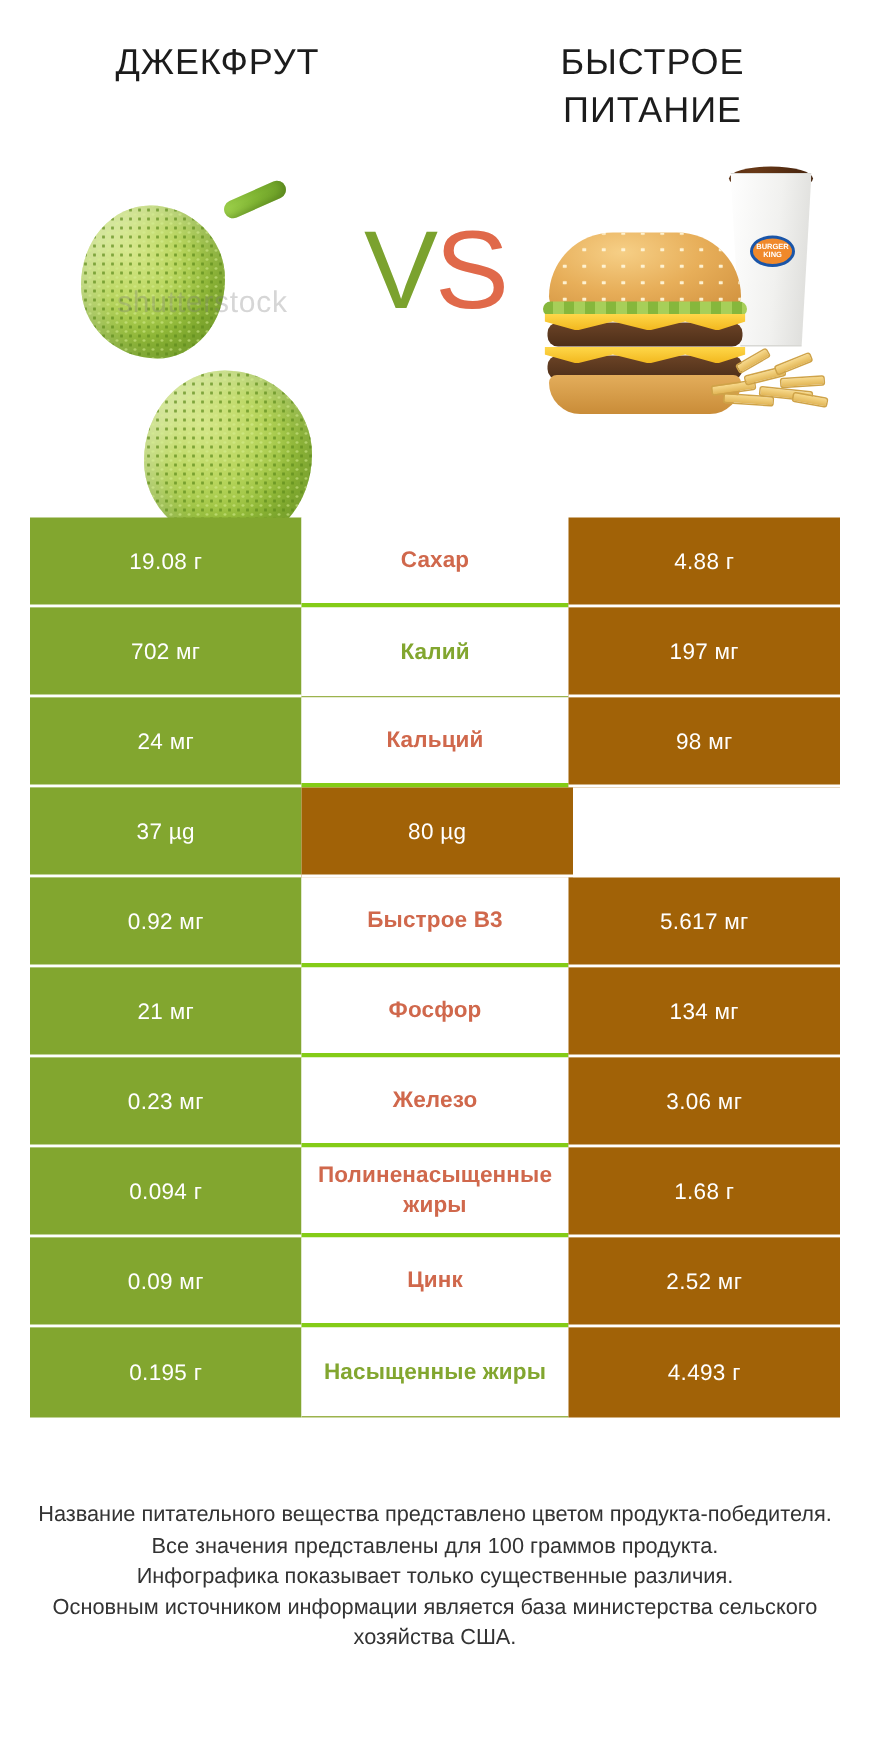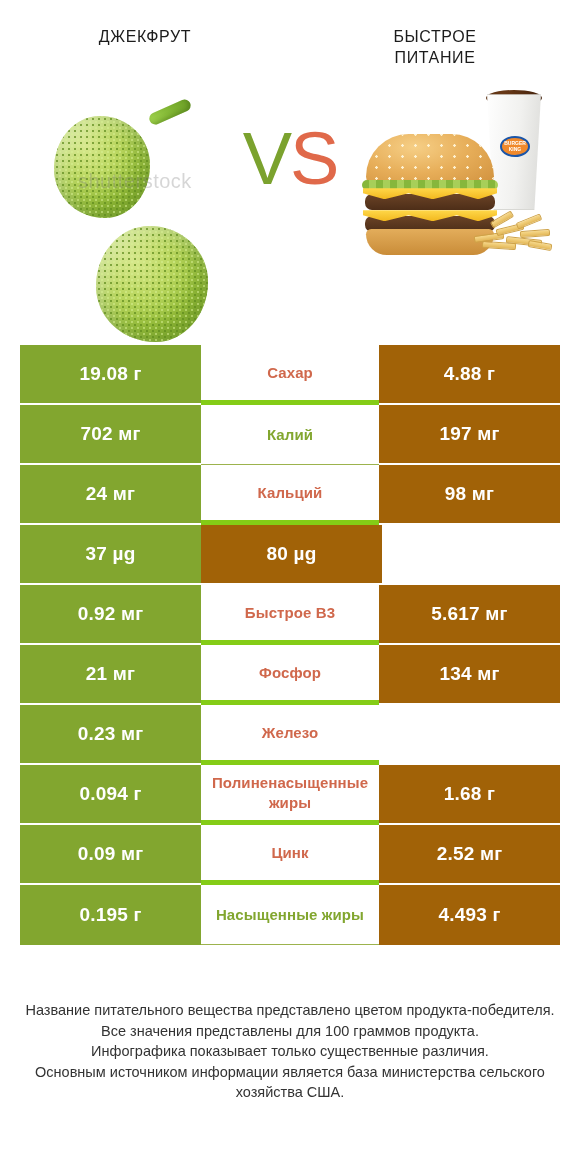--- a/index.html
+++ b/index.html
@@ -24,21 +24,21 @@
     padding-top: 26px;
     box-sizing: border-box;
   }
   .head-col {
     flex: 1 1 50%;
     text-align: center;
     padding: 0 10px;
     box-sizing: border-box;
   }
   .head-title {
-    font-size: 16px;
+    font-size: 24px;
     font-weight: 400;
     letter-spacing: 0.6px;
     line-height: 1.32;
     color: #1c1c1c;
     text-transform: uppercase;
     white-space: pre-line;
   }
   .head-col.left .head-title { padding-top: 0px; }
 
   
@@ -104,43 +104,43 @@
     display: flex;
     align-items: center;
     justify-content: center;
     box-sizing: border-box;
     text-align: center;
   }
   .cell.left, .cell.right {
     width: 181px;
     flex: 0 0 181px;
     color: #ffffff;
-    font-size: 19px;
-    font-weight: 700;
+    font-size: 15px;
+    font-weight: 400;
     letter-spacing: 0.2px;
     border-bottom: 2px solid #ffffff;
   }
   .cell.left  { background: #82a62f; }
   .cell.right { background: #a16207; }
 
   .cell.mid {
     width: 178px;
     flex: 0 0 178px;
     background: #ffffff;
     font-size: 15px;
     font-weight: 700;
     letter-spacing: 0.1px;
     line-height: 1.28;
     padding: 0 2px;
     overflow: hidden;
     white-space: nowrap;
   }
   .cell.mid.two-line { white-space: normal; }
   .row.win-green .cell.mid { color: #82a62f; border-bottom: 1px solid #9cb34d; }
-  .row.win-orange .cell.mid { color: #d0684c; border-bottom: 5px solid #84cc16; }
+  .row.win-orange .cell.mid { color: #d0684c; border-bottom: 3px solid #84cc16; }
 
   .row:last-child .cell.left,
   .row:last-child .cell.right { border-bottom: none; }
 
   
   .footer {
     position: absolute;
     left: 0;
     top: 1000px;
     width: 580px;
@@ -348,20 +348,21 @@
       <div class="cell right">5.617 мг</div>
     </div>
     <div class="row win-orange">
       <div class="cell left">21 мг</div>
       <div class="cell mid">Фосфор</div>
       <div class="cell right">134 мг</div>
     </div>
     <div class="row win-orange">
       <div class="cell left">0.23 мг</div>
       <div class="cell mid">Железо</div>
+      <div class="cell right">3.06 мг</div>
     </div>
     <div class="row win-orange">
       <div class="cell left">0.094 г</div>
       <div class="cell mid two-line">Полиненасыщенные жиры</div>
       <div class="cell right">1.68 г</div>
     </div>
     <div class="row win-orange">
       <div class="cell left">0.09 мг</div>
       <div class="cell mid">Цинк</div>
       <div class="cell right">2.52 мг</div>

